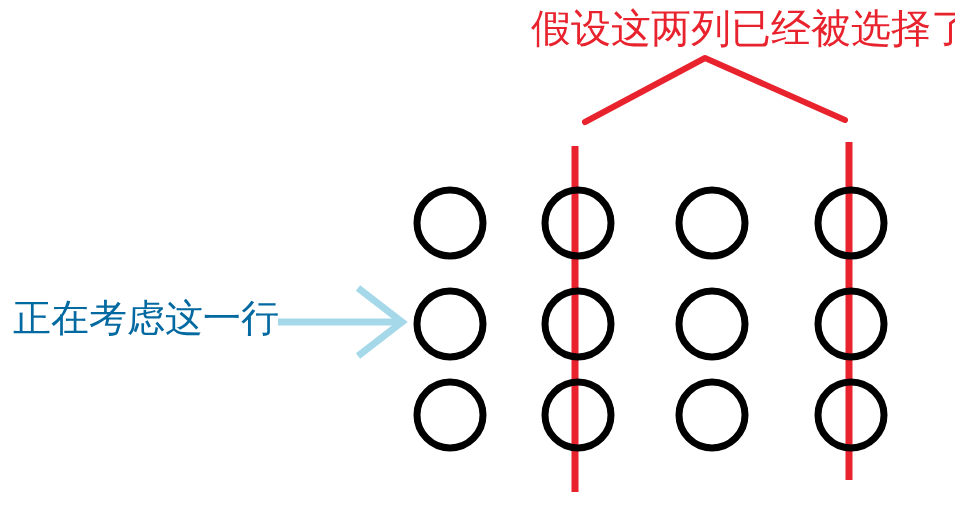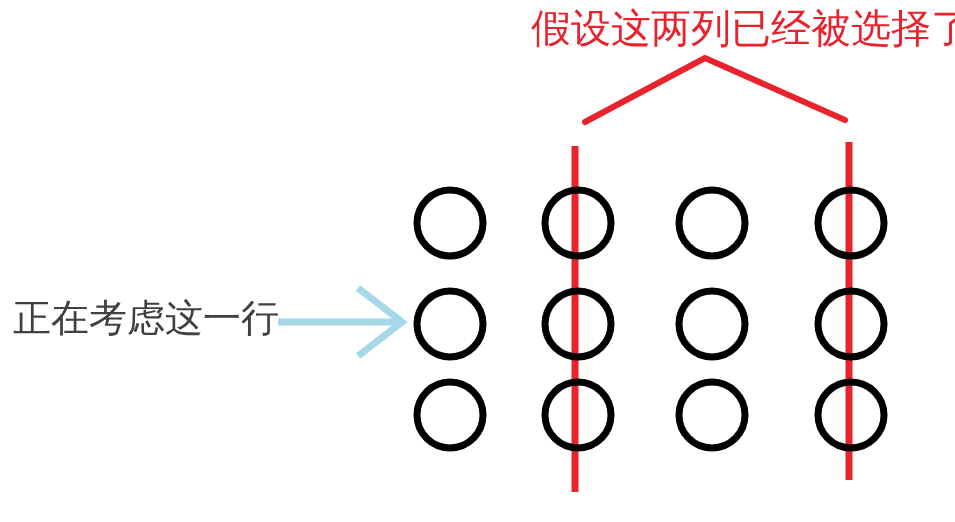--- a/index.html
+++ b/index.html
@@ -79,15 +79,15 @@
       </g>
 
     <g>
       <line id="row-arrow-shaft" x1="278" y1="322" x2="396" y2="322" stroke="#A5D8E9" stroke-width="7" stroke-linecap="butt"></line>
       <polyline id="row-arrow-head" fill="none" stroke="#A5D8E9" stroke-width="7" stroke-linecap="butt" stroke-linejoin="miter" points="358,288 402,322 358,356"></polyline>
     </g>
   </svg>
 
   <div class="annot-text" id="selected-columns-label" style="color: rgb(232, 35, 46); font-size: 40px;">假设这两列已经被选择了</div>
 
-  <div class="annot-text" id="current-row-label" style="color: #404040; font-size: 38px;">正在考虑这一行</div>
+  <div class="annot-text" id="current-row-label" style="color: #0369a1; font-size: 38px;">正在考虑这一行</div>
 
 </div>
 
 </body></html>

